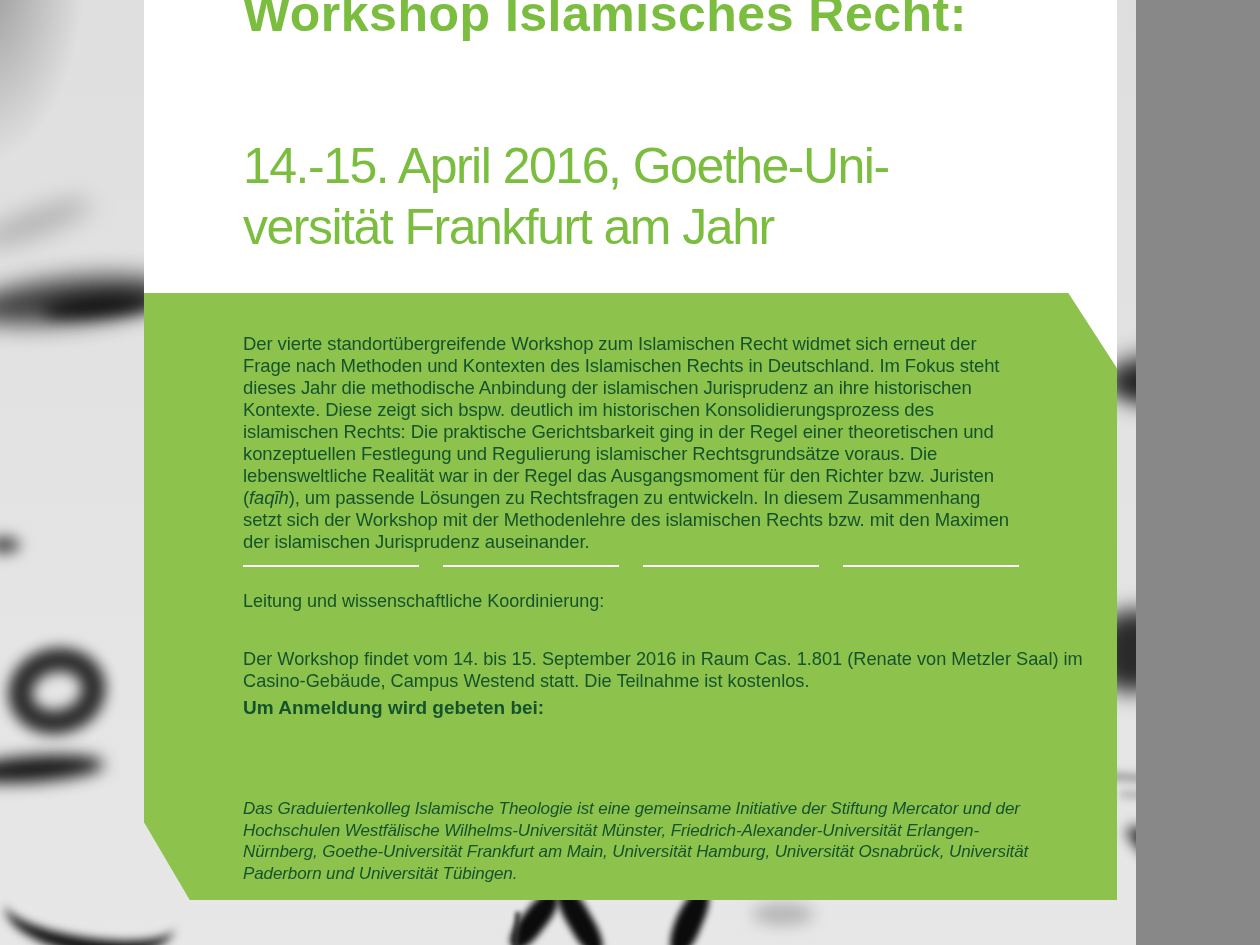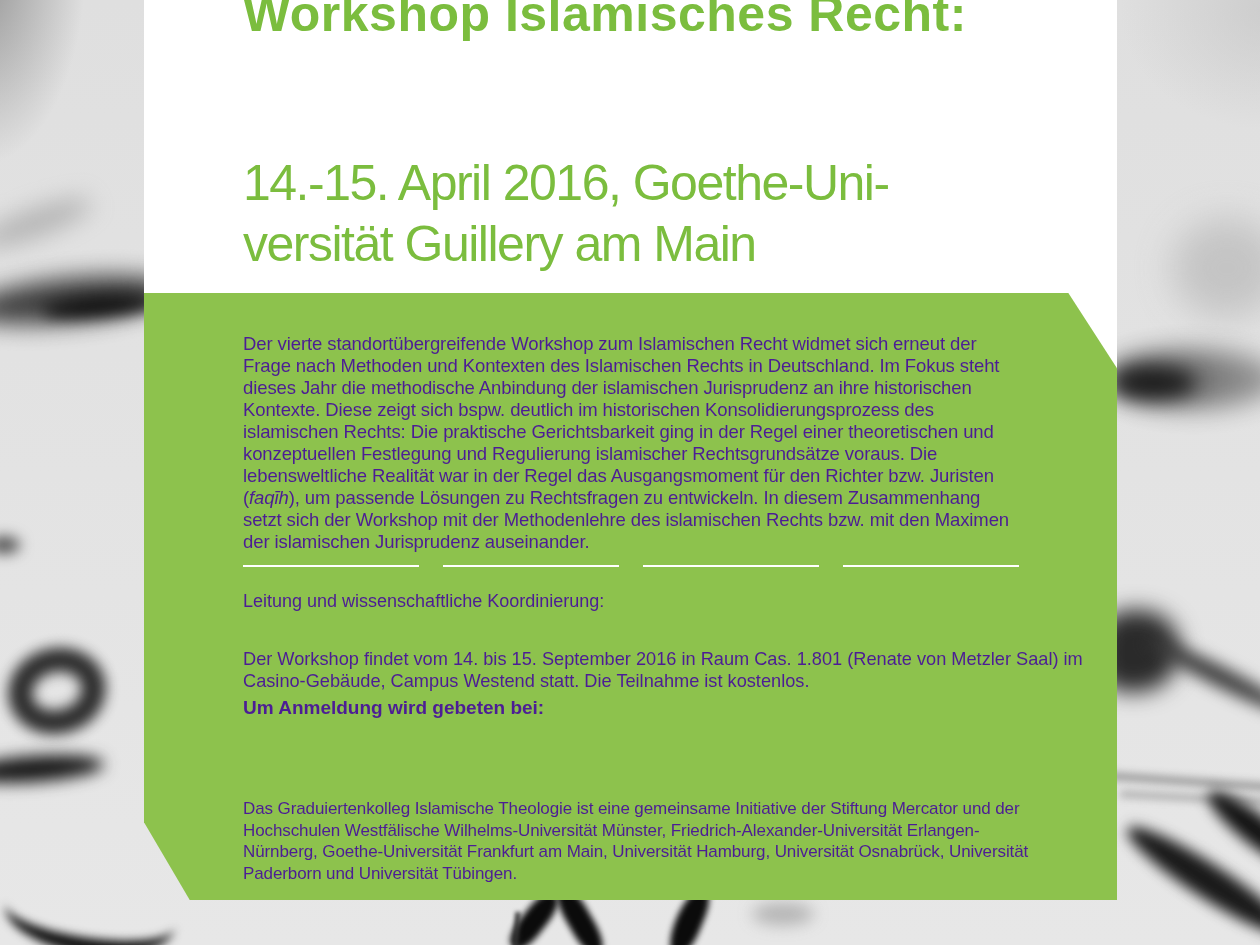--- a/index.html
+++ b/index.html
@@ -1,17 +1,17 @@
 <!DOCTYPE html>
 <html><head>
 <meta charset="utf-8">
 <style>
   html,body{margin:0;padding:0;background:#888;}
   .stage{
-    position:relative;width:1260px;height:945px;overflow:hidden;
+    position:relative;width:1136px;height:945px;overflow:hidden;
     font-family:"Liberation Sans",sans-serif;
     background:
       radial-gradient(140px 260px at -20px -30px, rgba(130,130,130,.8), rgba(130,130,130,0) 75%),
       radial-gradient(200px 160px at 1270px 10px, rgba(190,190,190,.55), rgba(190,190,190,0) 75%),
       linear-gradient(#dfdfdf,#e7e7e7);
   }
   .b{position:absolute;}
   
   .bg-stroke-tl-faint{left:-25px;top:210px;width:120px;height:26px;background:#8a8a8a;border-radius:50%;
     transform:rotate(-20deg);filter:blur(12px);opacity:.55;}
@@ -53,34 +53,34 @@
     border-radius:60% 40% 50% 50%;transform:rotate(22deg);filter:blur(3px);}
   .bg-thin-vert{left:514px;top:912px;width:5px;height:42px;background:#333;transform:rotate(4deg);filter:blur(2px);}
   .bg-smudge-bottom{left:752px;top:903px;width:62px;height:22px;background:#9e9e9e;border-radius:50%;
     filter:blur(8px);opacity:.7;}
   
   .header-panel{position:absolute;left:144px;top:0;width:973px;height:372px;background:#ffffff;}
   .title-line{position:absolute;left:99px;margin:0;font-weight:700;font-size:50px;line-height:1;
     letter-spacing:.5px;color:#7bbd3e;white-space:nowrap;}
   .title-1{top:-11px;}
   .title-2{top:76px;}
-  .subtitle{position:absolute;left:99px;top:153px;margin:0;font-weight:400;font-size:50px;line-height:61px;
+  .subtitle{position:absolute;left:99px;top:136px;margin:0;font-weight:400;font-size:50px;line-height:61px;
     letter-spacing:-1.5px;color:#7bbd3e;white-space:nowrap;}
   .green-panel{position:absolute;left:144px;top:293px;width:973px;height:607px;background:#8dc24d;
-    clip-path:polygon(0 0, 95% 0, 100% 12.4%, 100% 100%, 4.7% 100%, 0 87.2%);color:#4c1d95;}
+    clip-path:polygon(0 0, 95% 0, 100% 12.4%, 100% 100%, 4.7% 100%, 0 87.2%);color:#14532d;}
   .gp{position:absolute;left:99px;margin:0;}
   .intro{top:40px;width:778px;font-size:18.5px;line-height:22px;letter-spacing:-.1px;}
   .intro i{font-style:italic;}
   .dividers{top:272px;width:776px;display:flex;gap:24px;}
   .dividers span{flex:1;height:2px;background:#ffffff;}
   .leitung{top:297px;width:800px;font-size:18px;line-height:22px;}
   .venue{top:355px;width:845px;font-size:18.2px;line-height:22px;}
   .reg-label{top:404px;width:600px;font-size:19px;font-weight:700;}
   .reg-contact{top:434px;width:600px;font-size:19px;}
-  .partners{top:505px;width:790px;font-size:17px;line-height:21.5px;letter-spacing:-.1px;}
+  .partners{top:505px;width:790px;font-size:17px;line-height:21.5px;letter-spacing:-.1px;font-style:italic;}
 </style>
 </head>
 <body>
 
 <div class="stage">
 
   <div>
     <div class="b bg-stroke-tl-faint"></div>
     <div class="b bg-stroke-left-mid"></div>
     <div class="b bg-stroke-left-core"></div>
@@ -101,21 +101,21 @@
     <div class="b bg-v-arm-r"></div>
     <div class="b bg-descender"></div>
     <div class="b bg-thin-vert"></div>
     <div class="b bg-smudge-bottom"></div>
   </div>
 
   <div class="header-panel">
     <h1 class="title-line title-1">Workshop Islamisches Recht:</h1>
     <div class="subtitle">
       <div>14.-15. April 2016, Goethe-Uni-</div>
-      <div>versität Guillery am Main</div>
+      <div>versität Frankfurt am Jahr</div>
     </div>
   </div>
 
   <div class="green-panel">
     <p class="gp intro"><span>Der vierte standortübergreifende Workshop zum Islamischen Recht widmet sich erneut der Frage nach Methoden und Kontexten des Islamischen Rechts in Deutschland. Im Fokus steht dieses Jahr die methodische Anbindung der islamischen Jurisprudenz an ihre historischen Kontexte. Diese zeigt sich bspw. deutlich im historischen Konsolidierungsprozess des islamischen Rechts: Die praktische Gerichtsbarkeit ging in der Regel einer theoretischen und konzeptuellen Festlegung und Regulierung islamischer Rechtsgrundsätze voraus. Die lebensweltliche Realität war in der Regel das Ausgangsmoment für den Richter bzw. Juristen (</span><i>faqīh</i><span>), um passende Lösungen zu Rechtsfragen zu entwickeln. In diesem Zusammenhang setzt sich der Workshop mit der Methodenlehre des islamischen Rechts bzw. mit den Maximen der islamischen Jurisprudenz auseinander.</span></p>
 
     <div class="gp dividers">
       <span></span>
       <span></span>
       <span></span>

